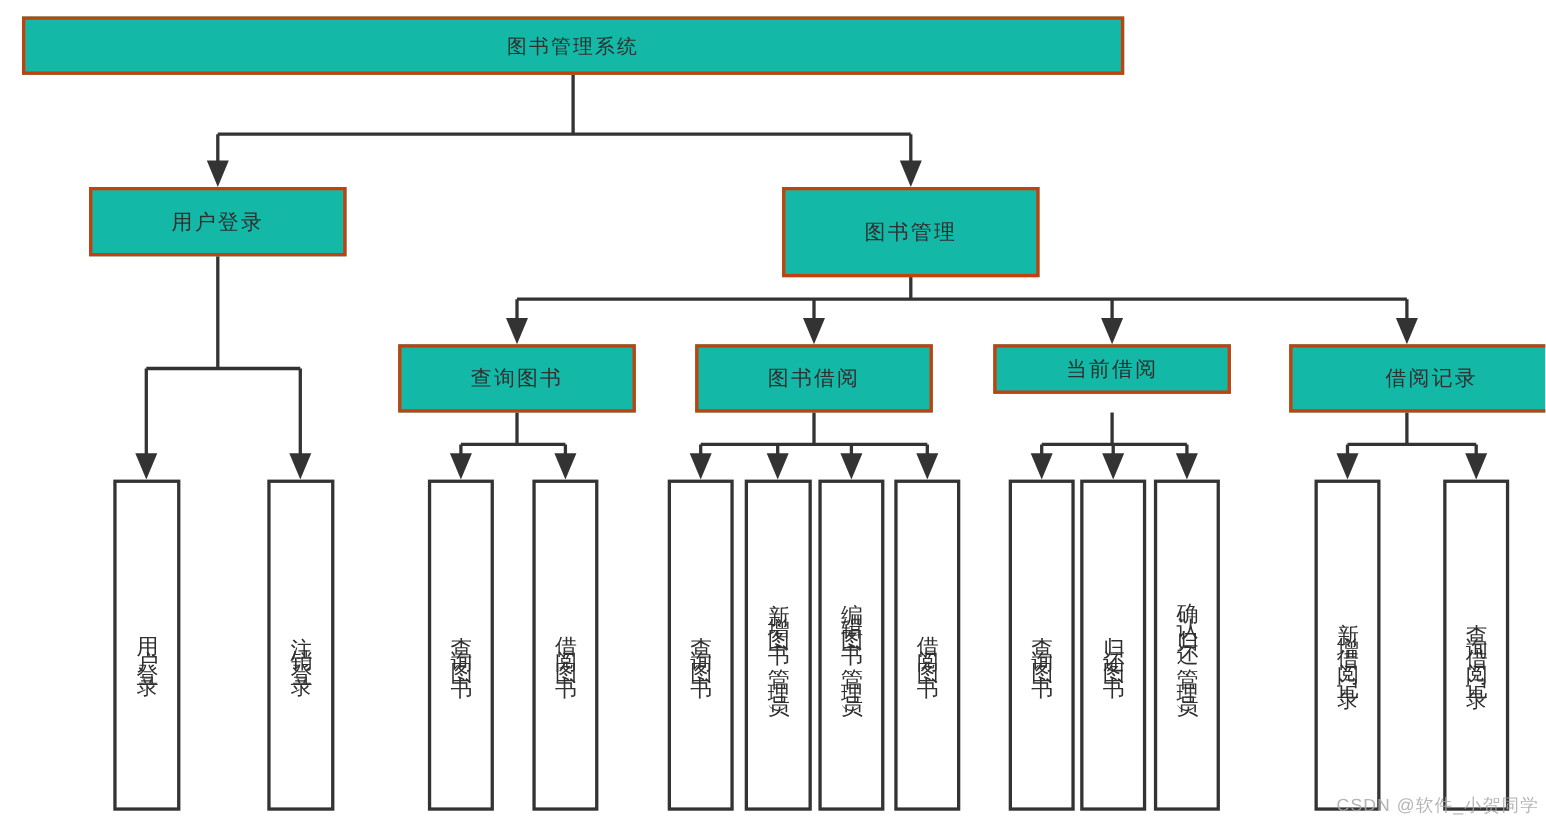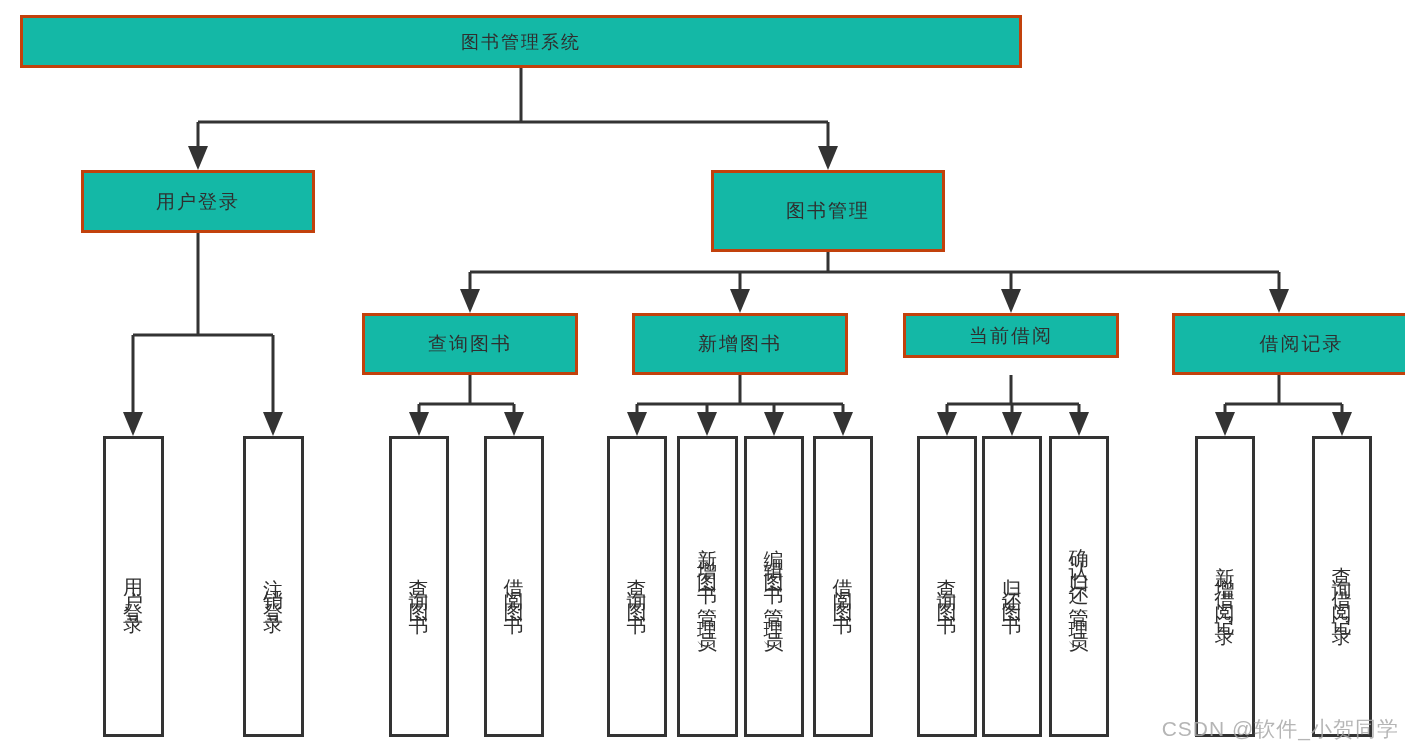--- a/index.html
+++ b/index.html
@@ -47,21 +47,21 @@
     left: 0; top: 0;
     width: 1405px; height: 747px;
     pointer-events: none;
   }
   #wires path { stroke: #333333; stroke-width: 3; fill: none; }
   #wires polygon { fill: #333333; stroke: none; }
   .watermark {
     position: absolute;
     right: 6px;
     bottom: 4px;
-    font-size: 21px;
+    font-size: 16px;
     color: rgba(168,168,168,0.85);
     letter-spacing: 1px;
     z-index: 10;
   }
 </style>
 </head>
 <body>
 
 <div id="canvas">
 
@@ -100,21 +100,21 @@
     <polygon points="1215,412 1235,412 1225,436"></polygon>
     <polygon points="1332,412 1352,412 1342,436"></polygon>
   </svg>
 
   <div class="box root-box" style="left:20px; top:15px; width:1002px; height:53px;">图书管理系统</div>
 
   <div class="box" style="left:81px; top:170px; width:234px; height:63px;">用户登录</div>
   <div class="box" style="left:711px; top:170px; width:234px; height:82px;">图书管理</div>
 
   <div class="box" style="left:362px; top:313px; width:216px; height:62px;">查询图书</div>
-  <div class="box" style="left:632px; top:313px; width:216px; height:62px;">新增图书</div>
+  <div class="box" style="left:632px; top:313px; width:216px; height:62px;">图书借阅</div>
   <div class="box" style="left:903px; top:313px; width:216px; height:45px;">当前借阅</div>
   <div class="box" style="left:1172px; top:313px; width:259px; height:62px;">借阅记录</div>
 
   <div class="vbox" style="left:103px; top:436px; width:61px; height:301px;">
     <span>用户登录</span>
   </div>
   <div class="vbox" style="left:243px; top:436px; width:61px; height:301px;">
     <span>注销登录</span>
   </div>
 

